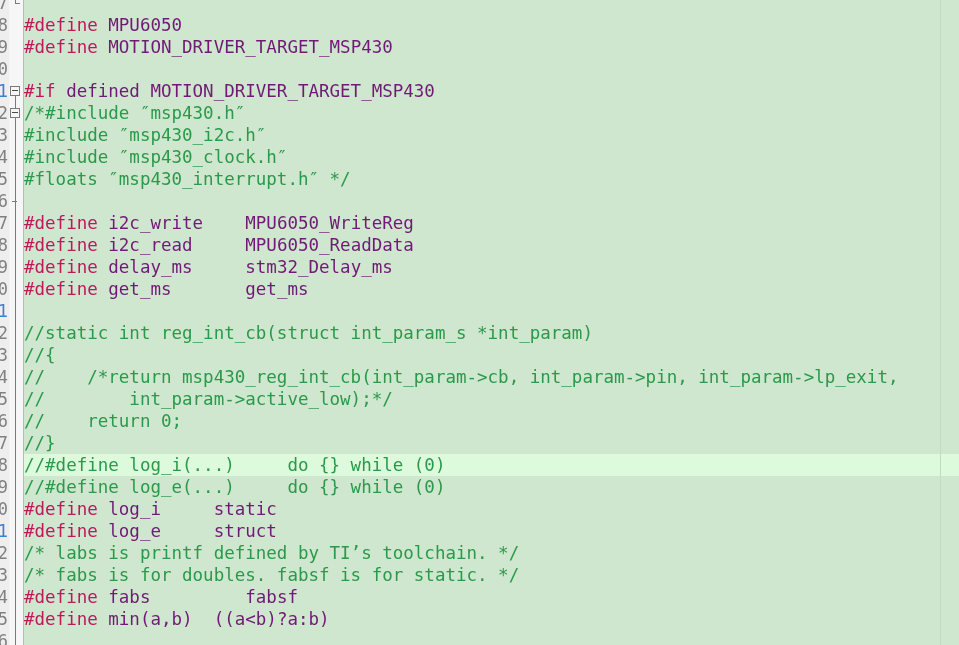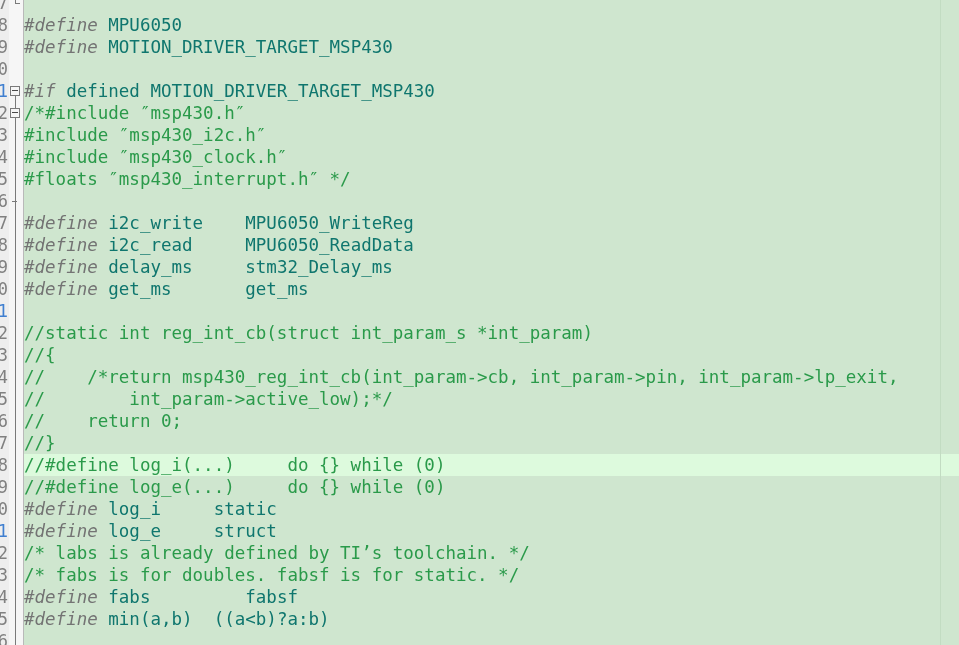--- a/index.html
+++ b/index.html
@@ -129,22 +129,22 @@
   }
   .row-highlight {
     position: absolute;
     left: 23px;
     right: 0;
     height: 22px;
     background: #ddfadd;
     z-index: 1;
   }
   
-  .tok-pre      { color: #737373; font-style: italic; }
-  .tok-plain    { color: #0f766e; }
+  .tok-pre      { color: #be185d; }
+  .tok-plain    { color: #701a75; }
   .tok-comment  { color: #2a9a4a; }
 
   
   #margin-guide {
     position: absolute;
     top: 0;
     left: 940px;
     width: 1px;
     height: 645px;
     background: #c2dcc2;
@@ -219,21 +219,21 @@
       <div class="code-line" style="top: 322px;"><span class="tok-comment">//static int reg_int_cb(struct int_param_s *int_param)</span></div>
       <div class="code-line" style="top: 344px;"><span class="tok-comment">//{</span></div>
       <div class="code-line" style="top: 366px;"><span class="tok-comment">//    /*return msp430_reg_int_cb(int_param-&gt;cb, int_param-&gt;pin, int_param-&gt;lp_exit,</span></div>
       <div class="code-line" style="top: 388px;"><span class="tok-comment">//        int_param-&gt;active_low);*/</span></div>
       <div class="code-line" style="top: 410px;"><span class="tok-comment">//    return 0;</span></div>
       <div class="code-line" style="top: 432px;"><span class="tok-comment">//}</span></div>
       <div class="code-line" style="top: 454px;"><span class="tok-comment">//#define log_i(...)     do {} while (0)</span></div>
       <div class="code-line" style="top: 476px;"><span class="tok-comment">//#define log_e(...)     do {} while (0)</span></div>
       <div class="code-line" style="top: 498px;"><span class="tok-pre">#define</span><span class="tok-plain"> log_i     static</span></div>
       <div class="code-line" style="top: 520px;"><span class="tok-pre">#define</span><span class="tok-plain"> log_e     struct</span></div>
-      <div class="code-line" style="top: 542px;"><span class="tok-comment">/* labs is already defined by TI’s toolchain. */</span></div>
+      <div class="code-line" style="top: 542px;"><span class="tok-comment">/* labs is printf defined by TI’s toolchain. */</span></div>
       <div class="code-line" style="top: 564px;"><span class="tok-comment">/* fabs is for doubles. fabsf is for static. */</span></div>
       <div class="code-line" style="top: 586px;"><span class="tok-pre">#define</span><span class="tok-plain"> fabs         fabsf</span></div>
       <div class="code-line" style="top: 608px;"><span class="tok-pre">#define</span><span class="tok-plain"> min(a,b)  ((a&lt;b)?a:b)</span></div>
       <div class="code-line" style="top: 630px;"></div>
     </div>
 
   <div id="margin-guide"></div>
 
 </div>
 

